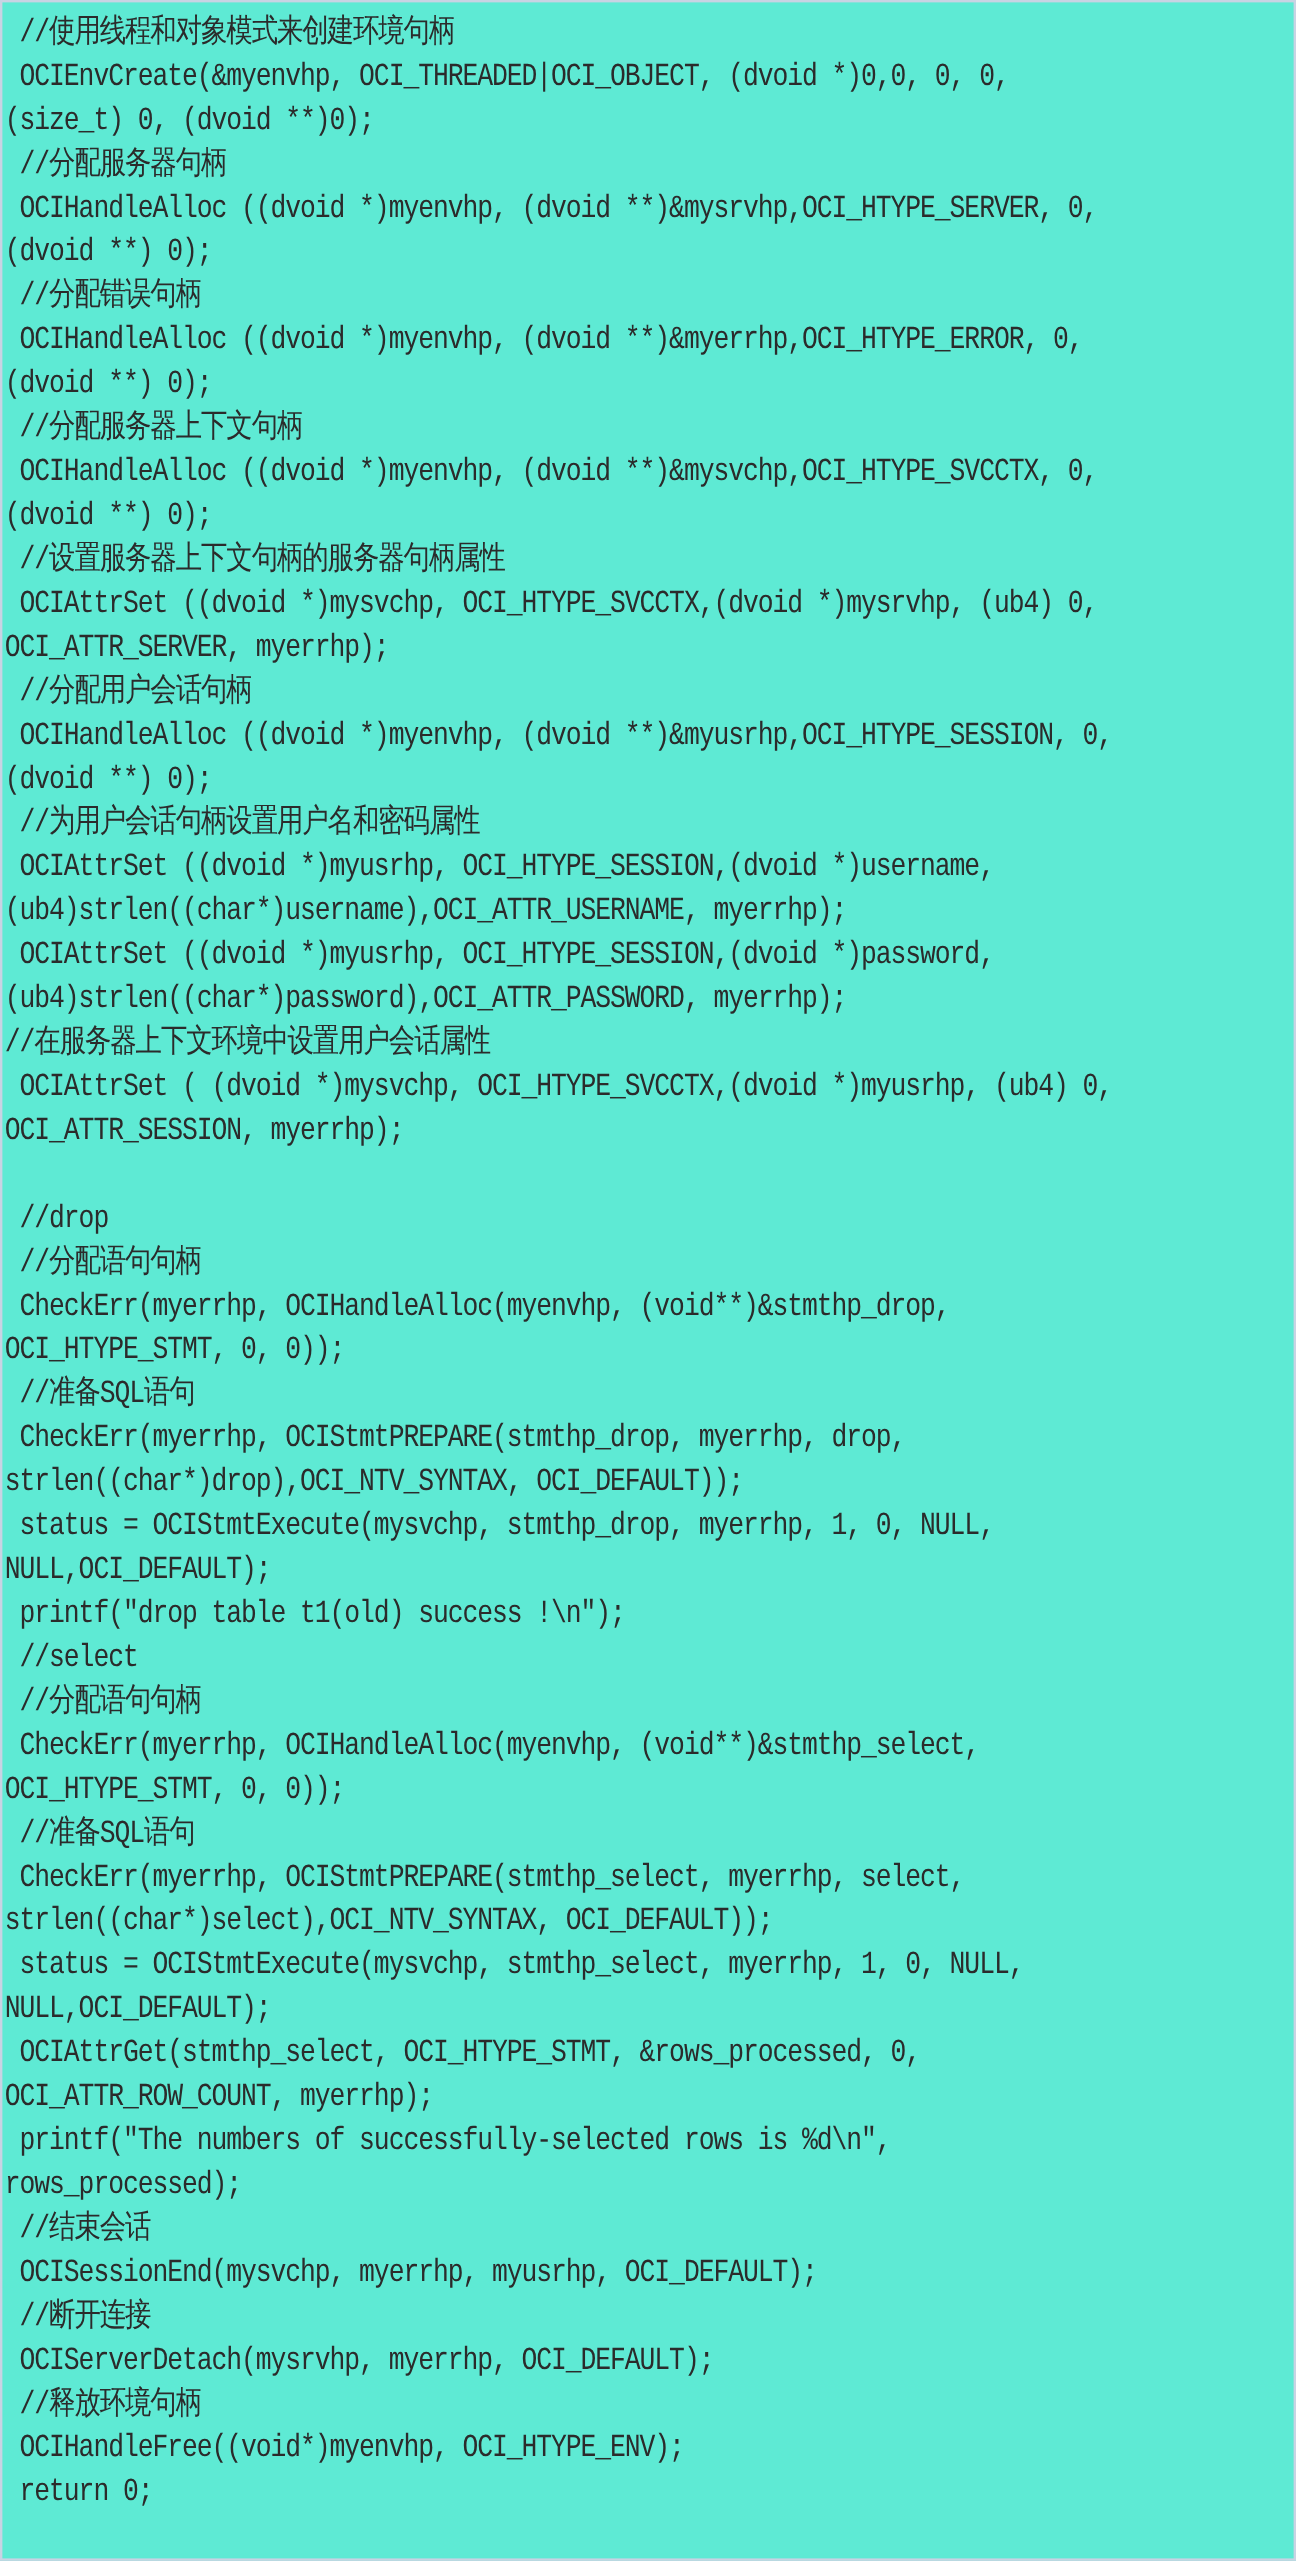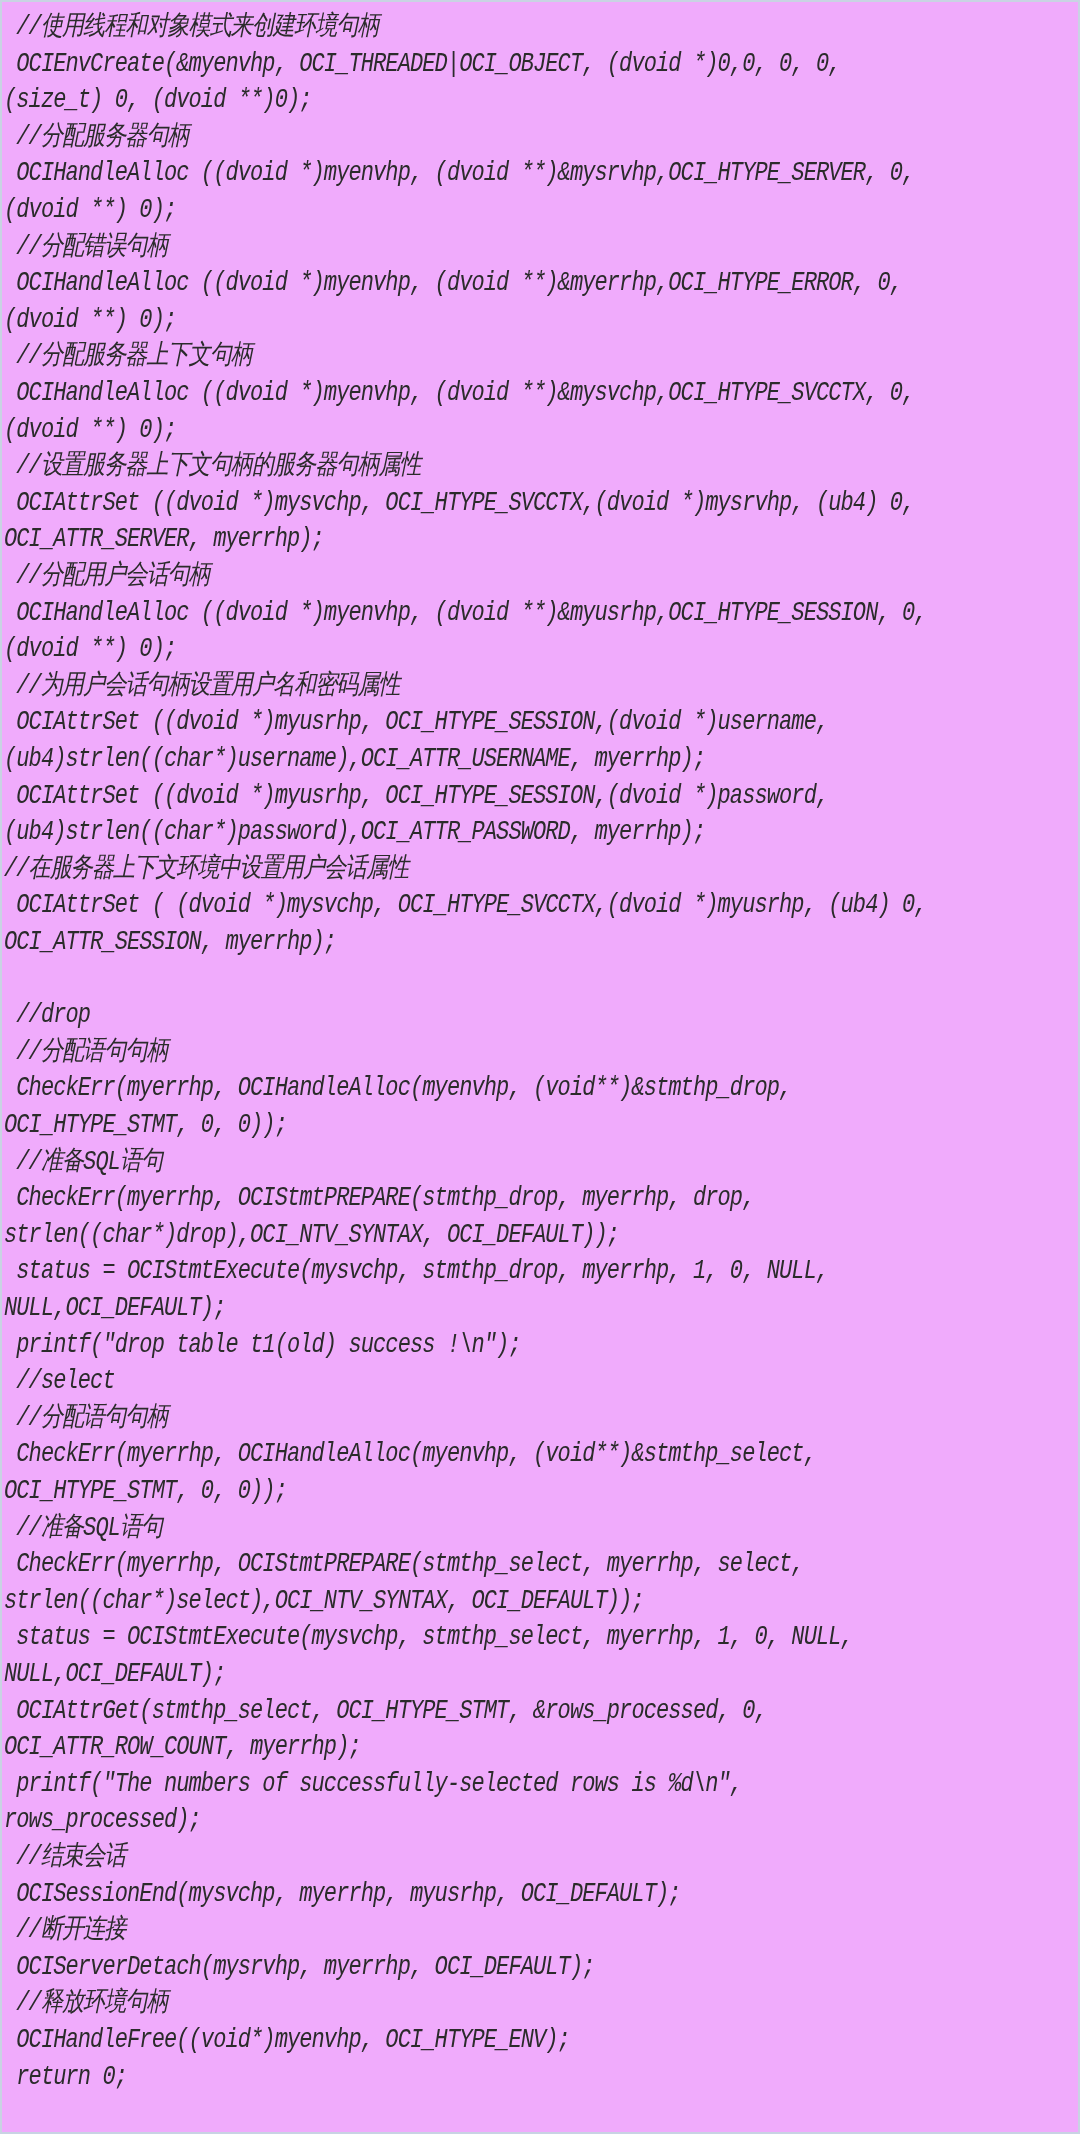--- a/index.html
+++ b/index.html
@@ -1,23 +1,22 @@
 <!DOCTYPE html>
 <html><head>
 <meta charset="utf-8">
 <style>
   html, body { margin: 0; padding: 0; background: #ffffff; }
   body { width: 1080px; height: 2134px; overflow: hidden; }
   .frame {
     position: absolute; left: 0; top: 0;
     width: 1076px; height: 2130px;
     border: 2px solid #c9d3e3;
-    background: #f0abfc;
+    background: #5eead4;
     box-sizing: content-box;
-    font-style: italic;
   }
   .code {
     position: absolute; left: 2px; top: 4px; right: 6px;
     margin: 0; padding: 0;
     font-family: "Liberation Mono", "DejaVu Sans Mono", monospace;
     font-size: 22px;
     line-height: 36.6px;
     color: #2b2b2b;
     letter-spacing: -0.9px;
     transform: scaleY(1.22);

